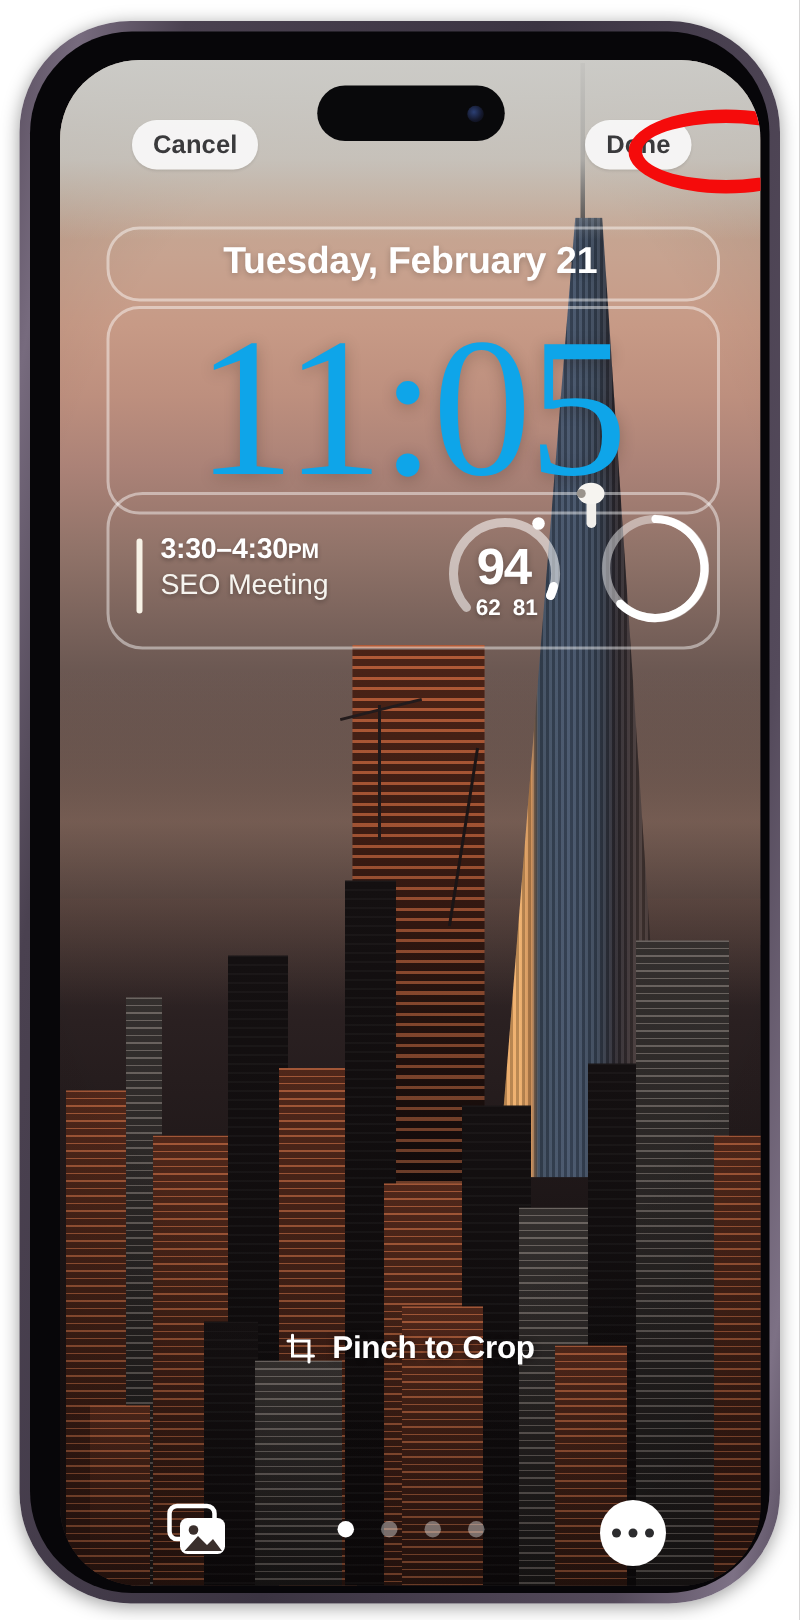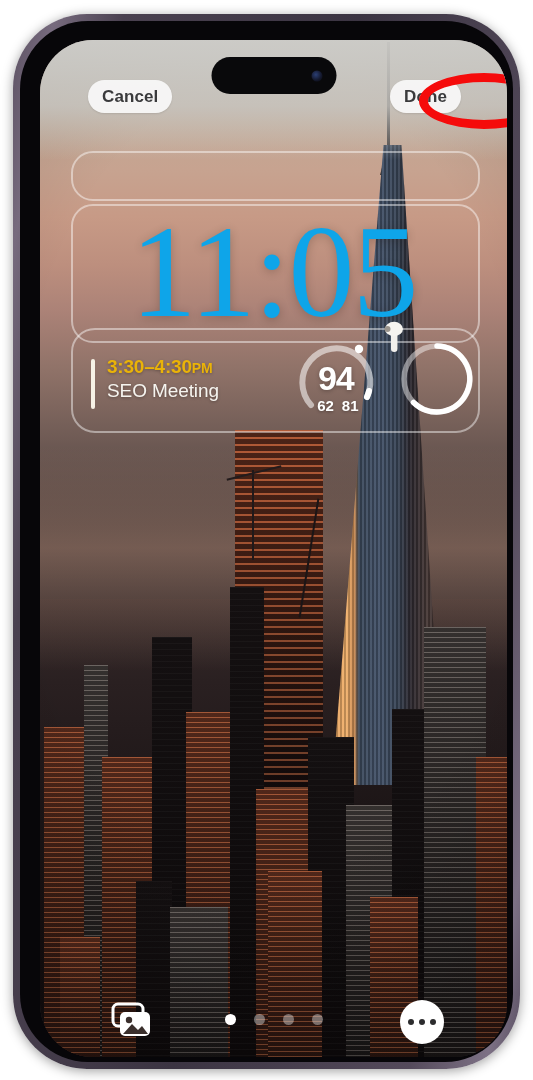--- a/index.html
+++ b/index.html
@@ -114,21 +114,21 @@
       font-family:"Liberation Serif","DejaVu Serif",serif;
       font-size:132px;line-height:1;color:#0ea5e9;letter-spacing:-2px;
       text-shadow:0 2px 10px rgba(40,25,15,.25);}
 
   
   .widgets{position:absolute;left:31px;top:288px;width:405px;height:101px;
       display:flex;align-items:center;}
   .w-cal{position:relative;margin-left:20px;width:205px;}
   .cal-bar{position:absolute;left:0;top:4px;width:4px;height:50px;border-radius:2px;
       background:#f7f2e6;}
-  .cal-time{margin-left:16px;color:#eab308;font-size:19px;font-weight:700;letter-spacing:-.2px;
+  .cal-time{margin-left:16px;color:#ffffff;font-size:19px;font-weight:700;letter-spacing:-.2px;
       text-shadow:0 1px 3px rgba(0,0,0,.3);line-height:1.25;}
   .cal-time .ampm{font-size:14px;font-weight:700;}
   .cal-title{margin-left:16px;color:#f6f4ef;font-size:19px;font-weight:400;letter-spacing:-.1px;
       text-shadow:0 1px 3px rgba(0,0,0,.3);line-height:1.25;}
 
   .w-temp{position:relative;width:100px;height:84px;margin-left:6px;}
   .w-temp svg{position:absolute;left:0;top:-2px;}
   .temp-val{position:absolute;left:0;right:14px;top:22px;text-align:center;
       color:#fff;font-size:34px;font-weight:600;letter-spacing:-1px;
       text-shadow:0 1px 4px rgba(0,0,0,.28);}
@@ -217,20 +217,21 @@
 
         <div class="dyn-island">
           <div class="dyn-cam"></div>
         </div>
 
         <div class="pill-btn btn-cancel">Cancel</div>
         <div class="pill-btn btn-done">Done</div>
         <div class="anno-oval"></div>
 
         <div class="edit-frame date-frame"></div>
+        <div class="date-text">Tuesday, February 21</div>
 
         <div class="edit-frame clock-frame"></div>
         <div class="clock-text">11:05</div>
 
         <div class="edit-frame widget-frame"></div>
 
         <div class="widgets">
 
           <div class="w-cal">
             <div class="cal-bar"></div>
@@ -258,20 +259,27 @@
             </svg>
             <svg class="pod" width="26" height="34" viewBox="0 0 26 34">
               <rect x="9" y="11" width="6.5" height="21" rx="3.2" fill="#f2f0ec"></rect>
               <ellipse cx="12" cy="9" rx="9" ry="7.2" fill="#f6f4f0"></ellipse>
               <circle cx="5.5" cy="9" r="3" fill="#9a948d"></circle>
             </svg>
           </div>
 
         </div>
 
+        <div class="pinch">
+          <svg width="21" height="21" viewBox="0 0 21 21">
+            <path d="M5 1 V15 H19" fill="none" stroke="#fff" stroke-width="2" stroke-linecap="round"></path>
+            <path d="M2 5 H16 V19" fill="none" stroke="#fff" stroke-width="2" stroke-linecap="round"></path>
+          </svg>
+          <span>Pinch to Crop</span>
+        </div>
 
 
         <div class="bottom-bar">
           <div class="photos-btn">
             <svg width="50" height="44" viewBox="0 0 50 44">
               <rect x="6" y="4" width="30" height="22" rx="5" fill="none" stroke="#fff" stroke-width="3"></rect>
               <rect x="13" y="12" width="30" height="24" rx="5" fill="#fff"></rect>
               <circle cx="22" cy="20" r="3.2" fill="#3a2f2c"></circle>
               <path d="M16 34 L25 24 L31 30 L35 26 L41 34 Z" fill="#3a2f2c"></path>
             </svg>

